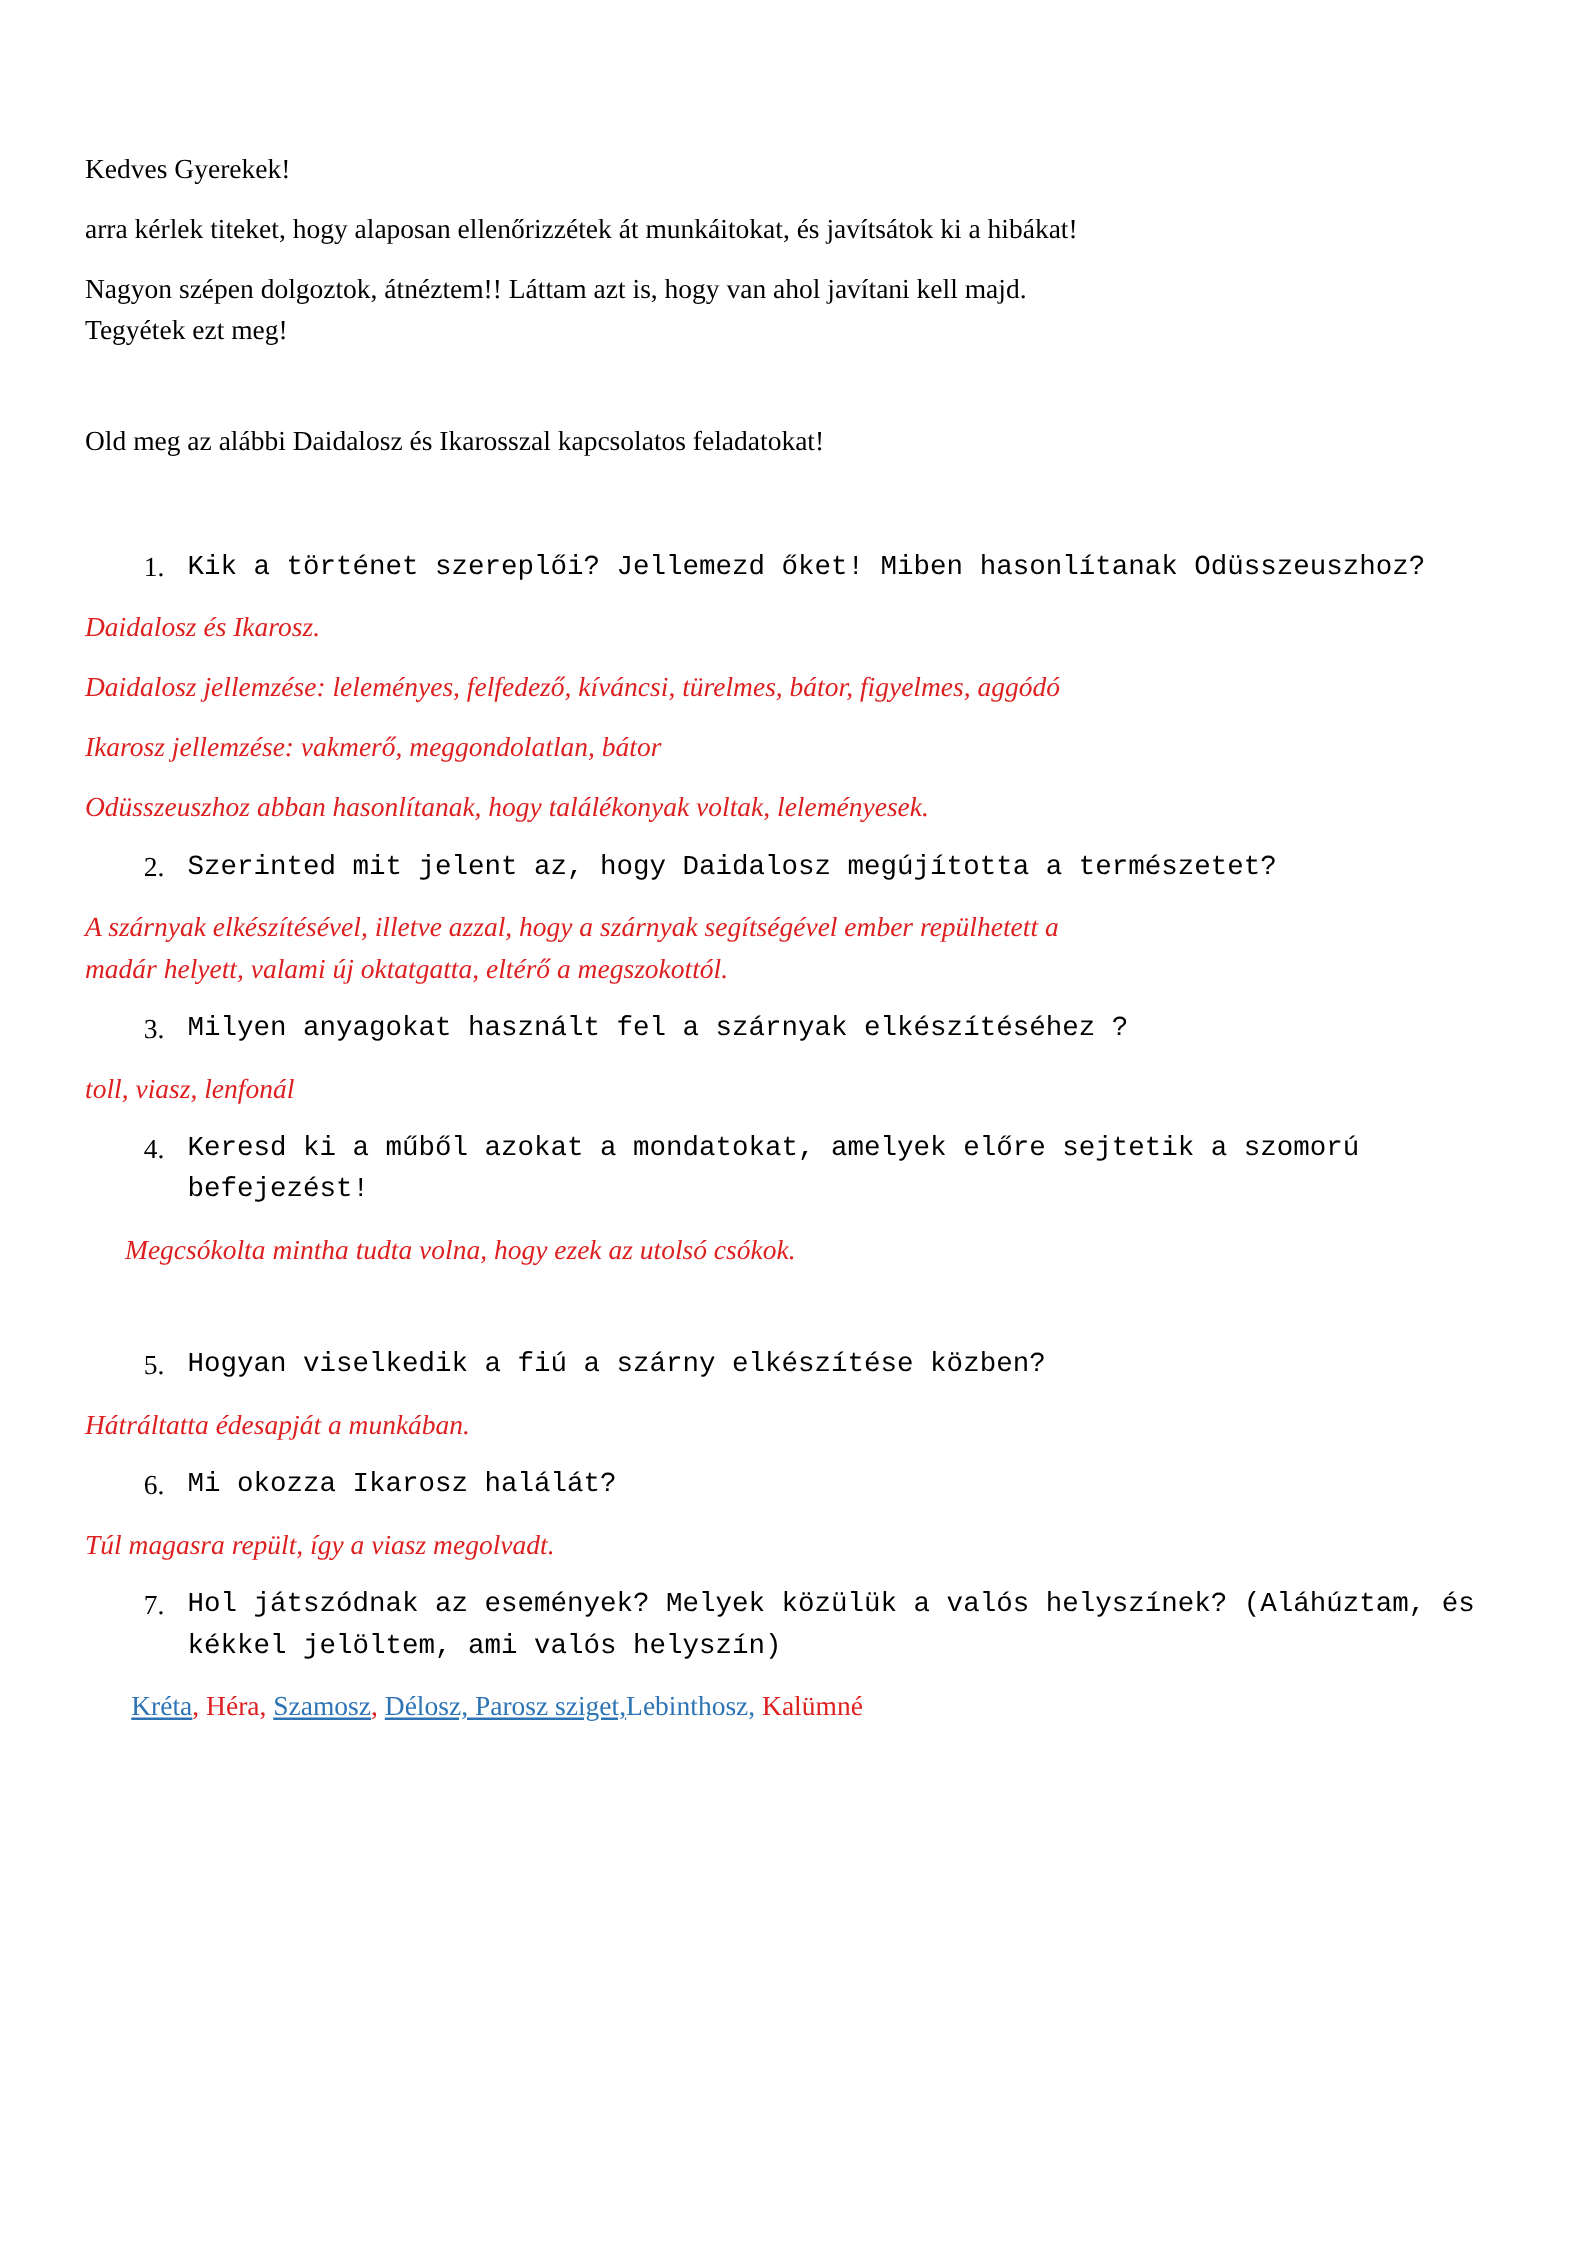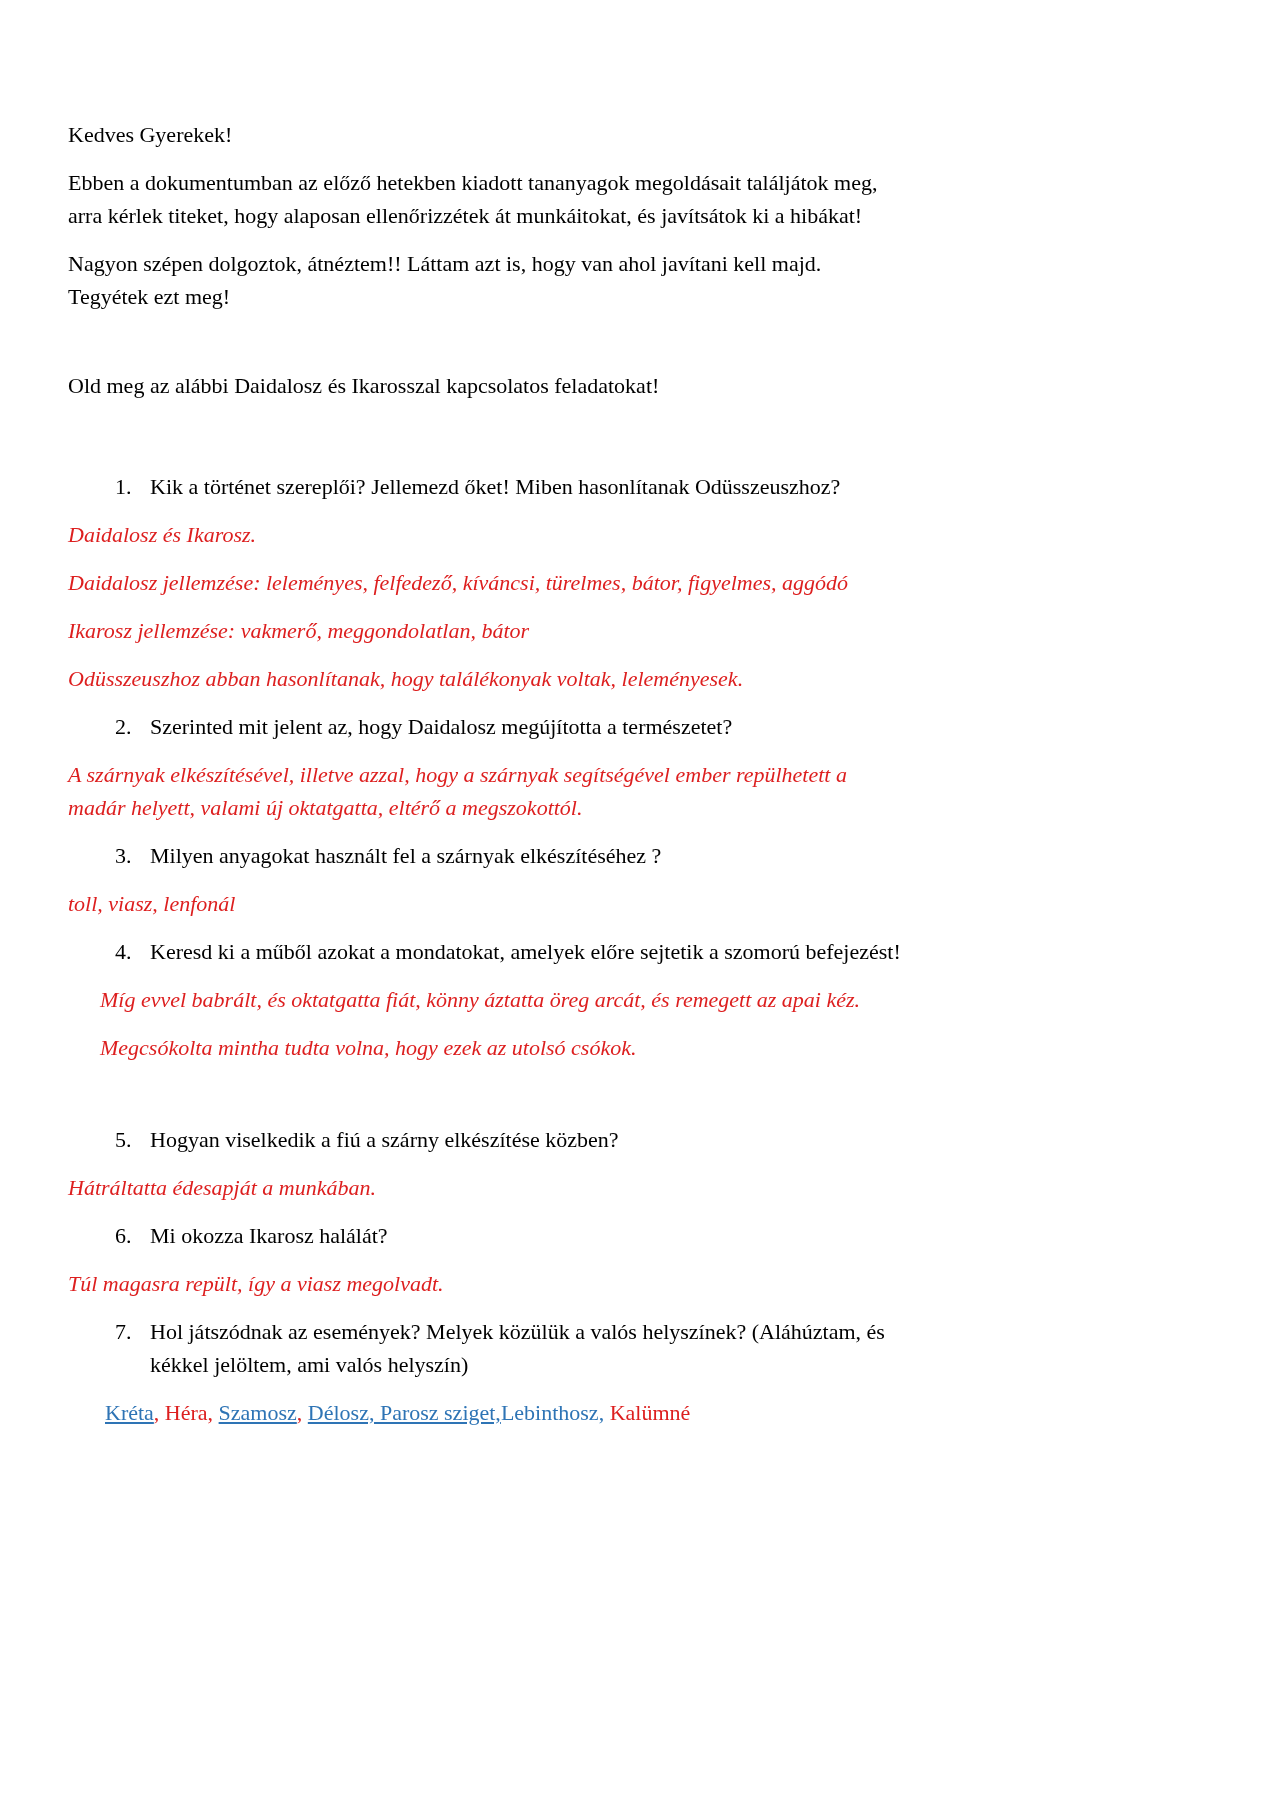--- a/index.html
+++ b/index.html
@@ -21,34 +21,33 @@
   .heading {
     font-weight: normal;
     margin: 56px 0 68px 0;
   }
   .red { color: var(--answer-red, #dd1f1f); font-style: italic; }
   .q {
     display: flex;
     margin: 0 0 15px 47px;
   }
   .q .num { flex: 0 0 35px; }
-  .q .qtext { flex: 1 1 auto; }
+  .q .qtext { flex: 1 1 auto; font-family: Liberation Mono, monospace; }
   .quote { margin-left: 32px; }
   .q-gap-before { margin-top: 59px; }
   .locations { margin-left: 37px; }
 </style>
 </head>
 <body>
 
 <div class="page">
 
   <p class="para">Kedves Gyerekek!</p>
 
   <p class="para">
-    <span class="line">Ebben a dokumentumban az előző hetekben kiadott tananyagok megoldásait találjátok meg,</span>
     <span class="line">arra kérlek titeket, hogy alaposan ellenőrizzétek át munkáitokat, és javítsátok ki a hibákat!</span>
   </p>
 
   <p class="para">
     <span class="line">Nagyon szépen dolgoztok, átnéztem!! Láttam azt is, hogy van ahol javítani kell majd.</span>
     <span class="line">Tegyétek ezt meg!</span>
   </p>
 
   <p class="para heading">Old meg az alábbi Daidalosz és Ikarosszal kapcsolatos feladatokat!</p>
 
@@ -73,21 +72,20 @@
   <div class="q">
     <span class="num">3.</span>
     <span class="qtext">Milyen anyagokat használt fel a szárnyak elkészítéséhez ?</span>
   </div>
   <p class="para red">toll, viasz, lenfonál</p>
 
   <div class="q">
     <span class="num">4.</span>
     <span class="qtext">Keresd ki a műből azokat a mondatokat, amelyek előre sejtetik a szomorú befejezést!</span>
   </div>
-  <p class="para red quote">Míg evvel babrált, és oktatgatta fiát, könny áztatta öreg arcát, és remegett az apai kéz.</p>
   <p class="para red quote">Megcsókolta mintha tudta volna, hogy ezek az utolsó csókok.</p>
 
   <div class="q q-gap-before">
     <span class="num">5.</span>
     <span class="qtext">Hogyan viselkedik a fiú a szárny elkészítése közben?</span>
   </div>
   <p class="para red">Hátráltatta édesapját a munkában.</p>
 
   <div class="q">
     <span class="num">6.</span>

